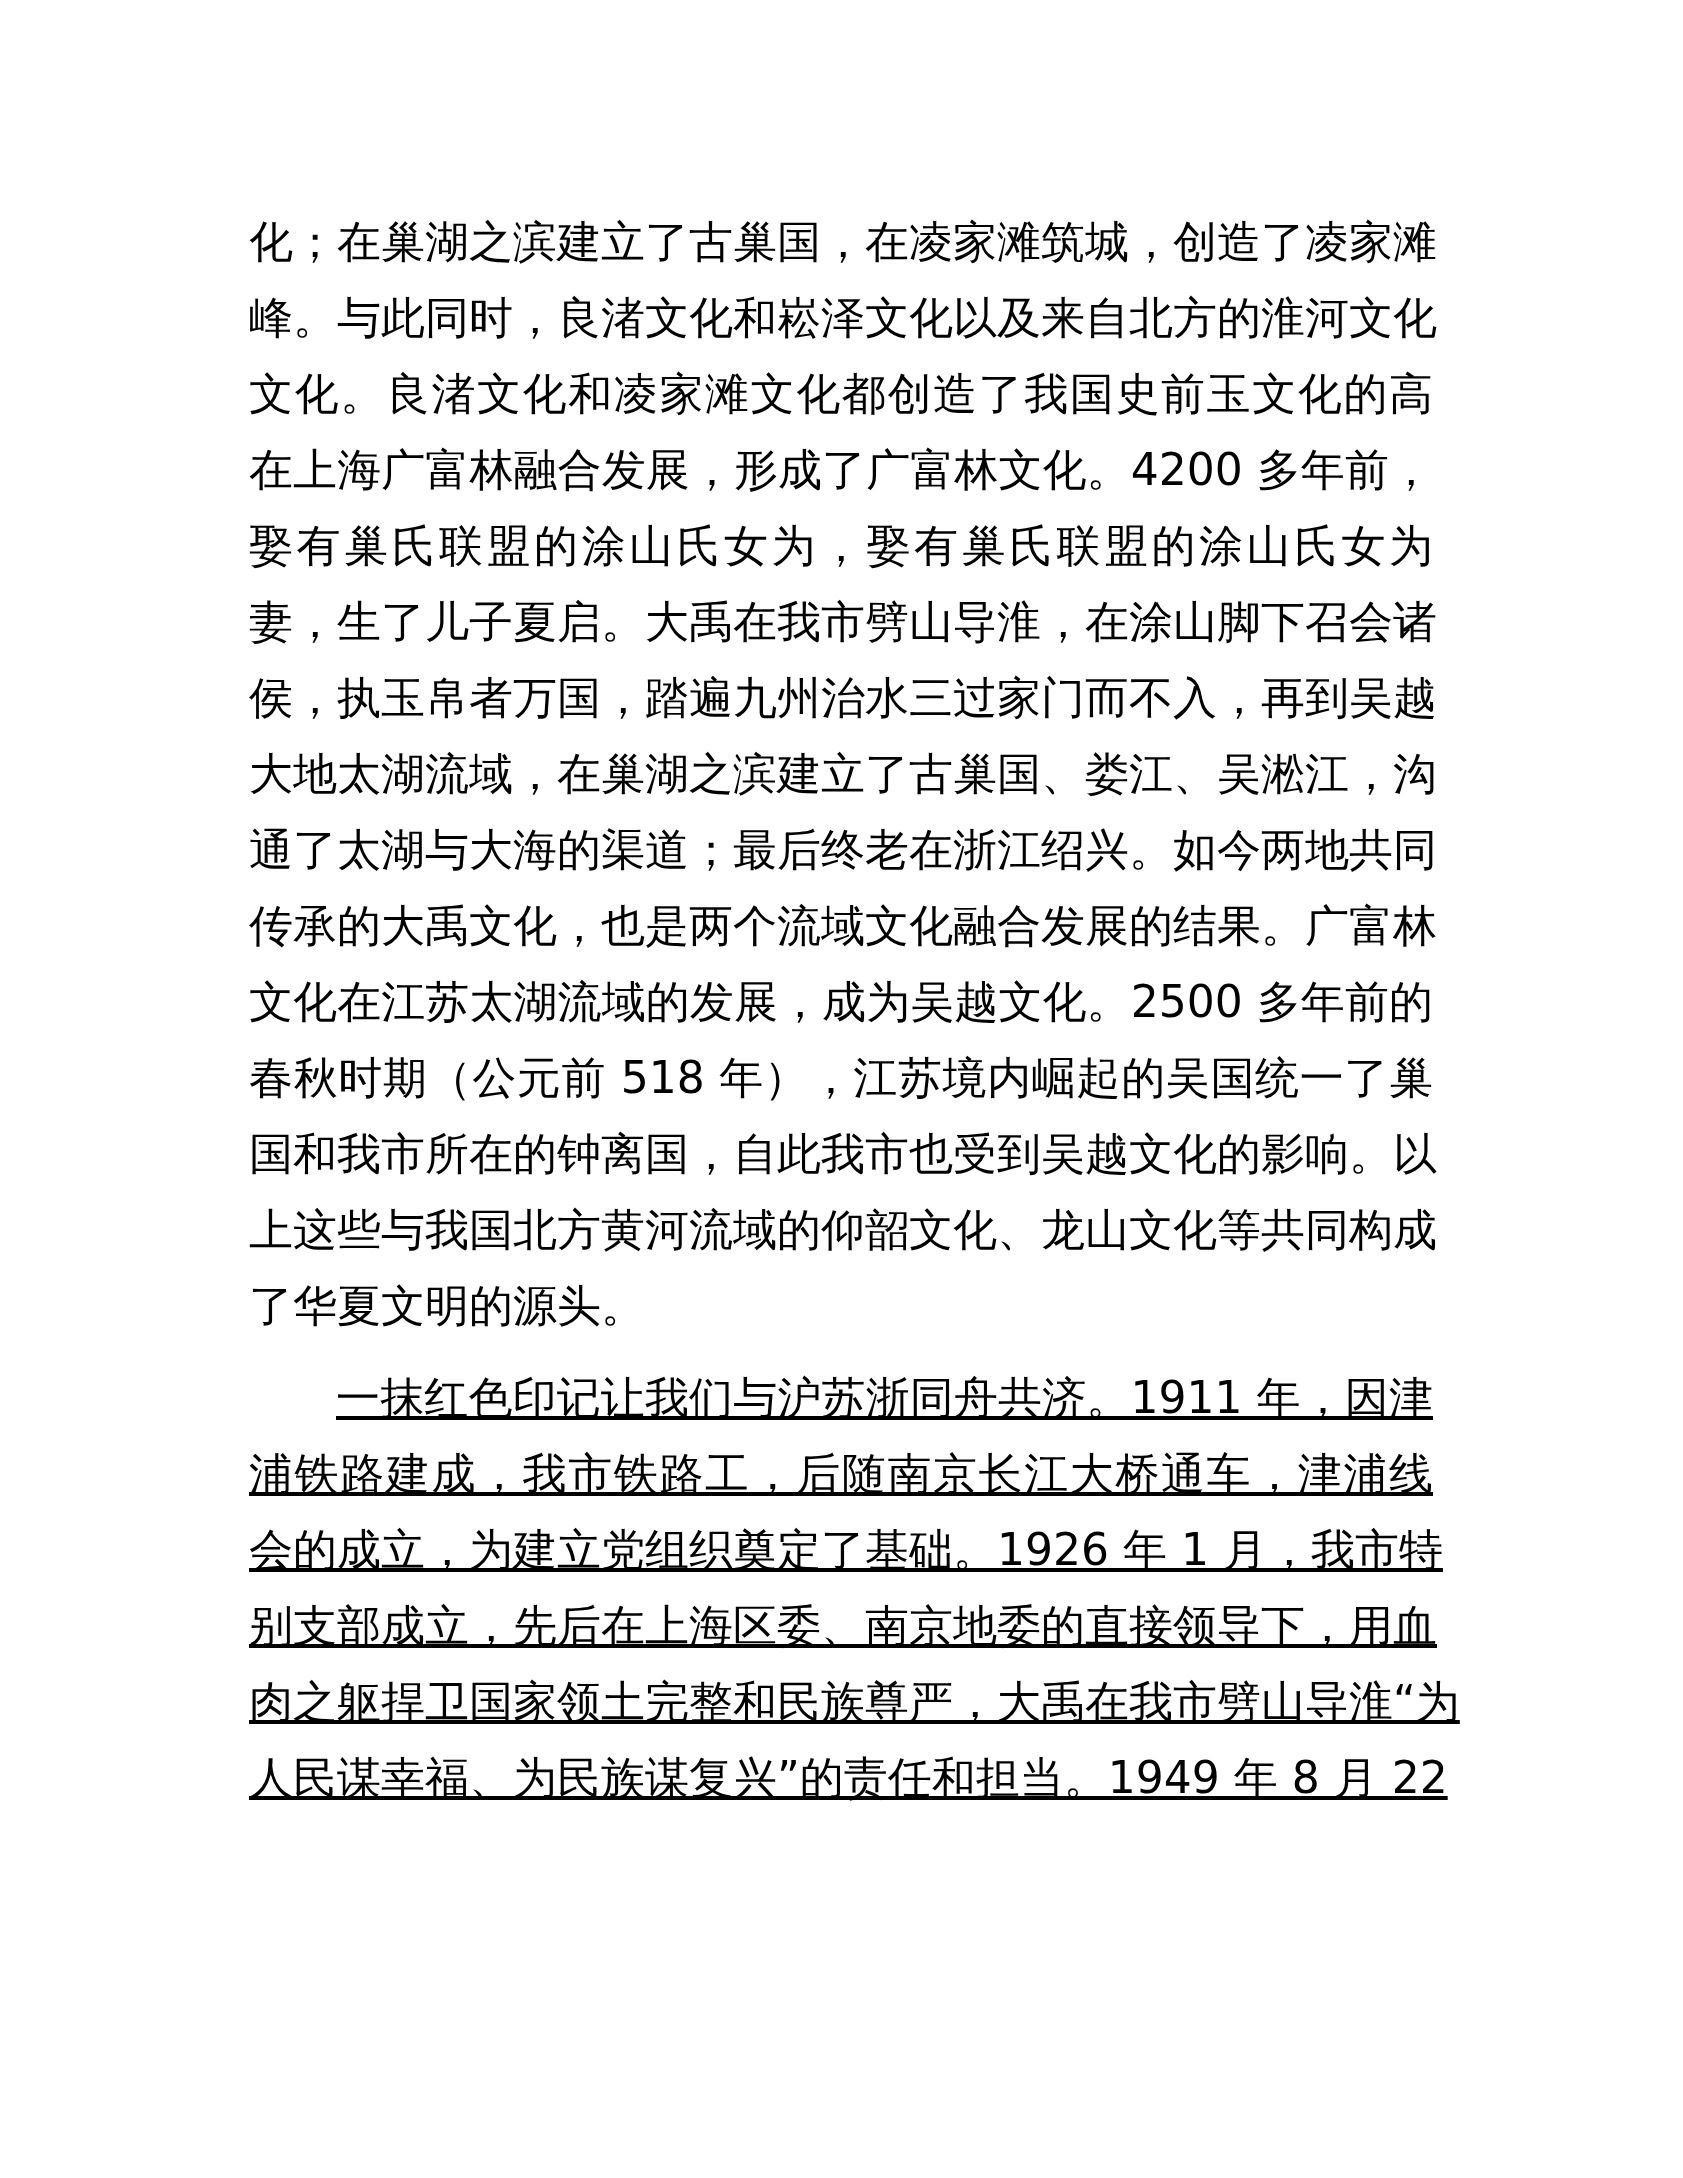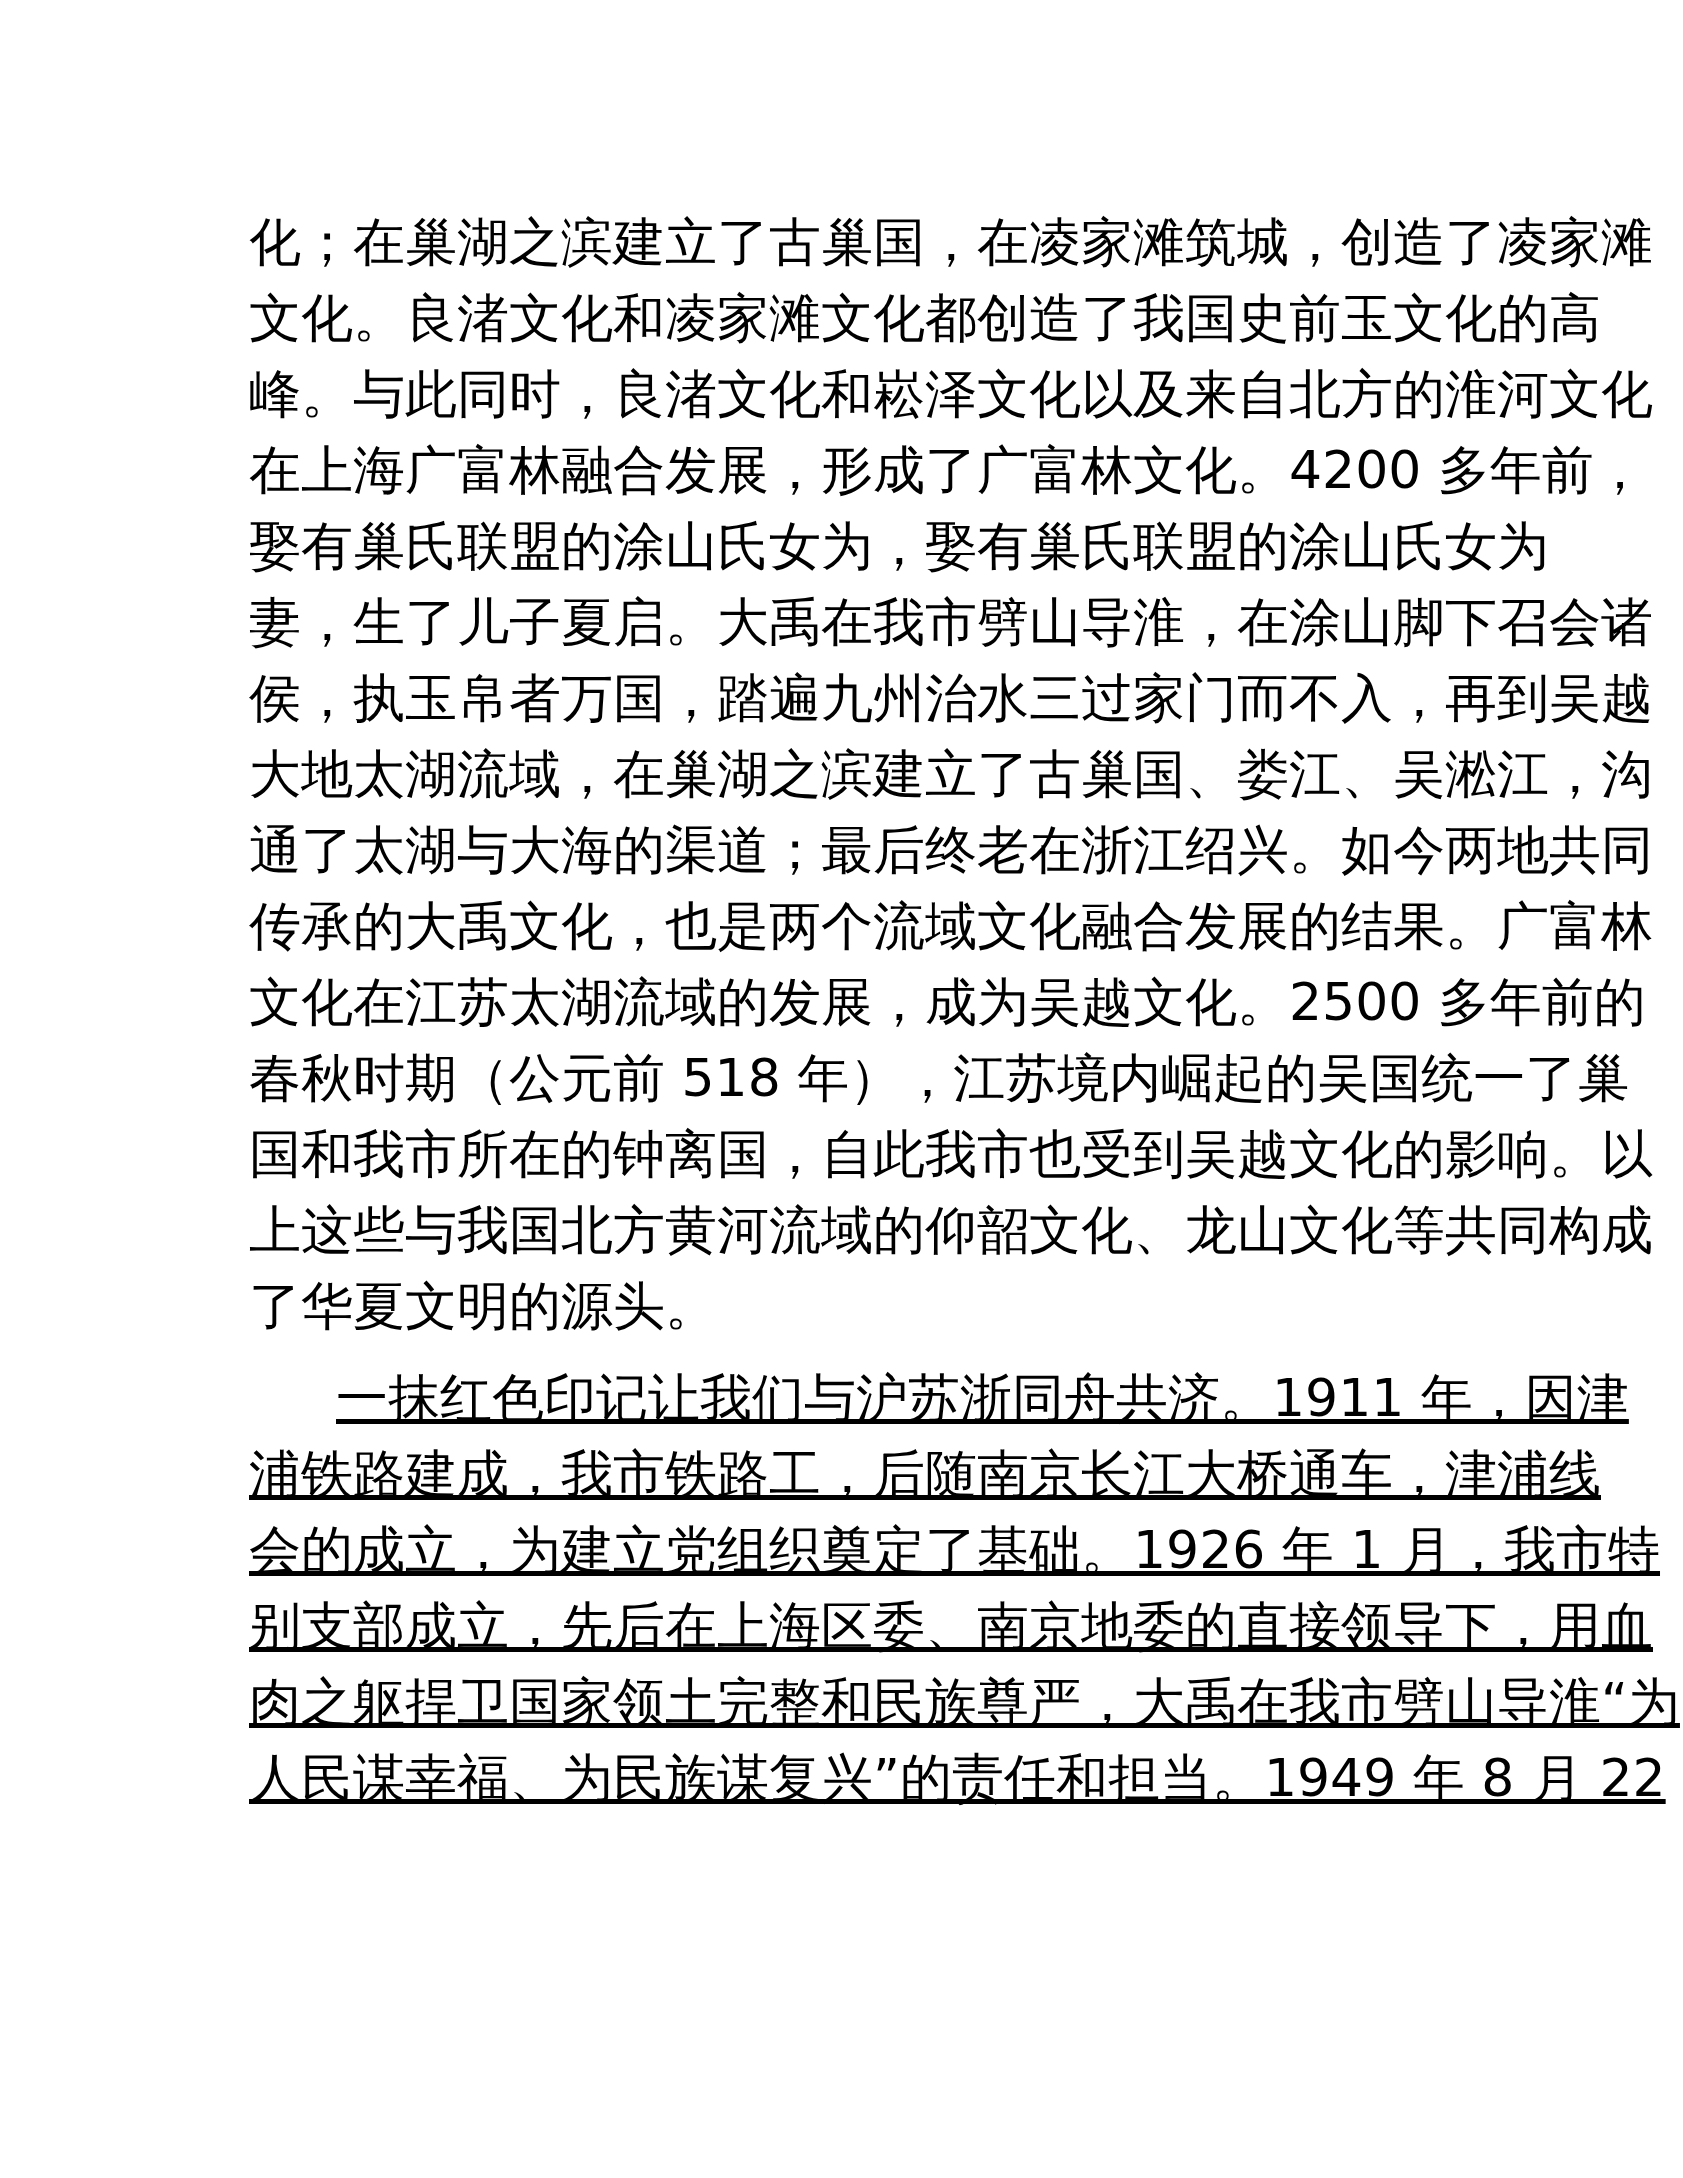--- a/index.html
+++ b/index.html
@@ -25,41 +25,41 @@
     margin: 0;
   }
   .paragraph + .paragraph {
     margin-top: 16px;
     text-decoration: underline;
   }
   .line {
     display: block;
     height: 76px;
     line-height: 76px;
-    font-size: 52px;
+    font-size: 44px;
     white-space: nowrap;
     text-align: justify;
     text-align-last: justify;
     overflow: visible;
   }
   .line.last {
     text-align-last: left;
   }
   .line.indent {
     padding-left: 87px;
   }
 </style>
 </head>
 <body>
 
 <div class="page">
   <p class="paragraph">
     <span class="line">化；在巢湖之滨建立了古巢国，在凌家滩筑城，创造了凌家滩</span>
+    <span class="line">峰。与此同时，良渚文化和崧泽文化以及来自北方的淮河文化</span>
     <span class="line">文化。良渚文化和凌家滩文化都创造了我国史前玉文化的高</span>
-    <span class="line">峰。与此同时，良渚文化和崧泽文化以及来自北方的淮河文化</span>
     <span class="line">在上海广富林融合发展，形成了广富林文化。4200 多年前，</span>
     <span class="line">娶有巢氏联盟的涂山氏女为，娶有巢氏联盟的涂山氏女为</span>
     <span class="line">妻，生了儿子夏启。大禹在我市劈山导淮，在涂山脚下召会诸</span>
     <span class="line">侯，执玉帛者万国，踏遍九州治水三过家门而不入，再到吴越</span>
     <span class="line">大地太湖流域，在巢湖之滨建立了古巢国、娄江、吴淞江，沟</span>
     <span class="line">通了太湖与大海的渠道；最后终老在浙江绍兴。如今两地共同</span>
     <span class="line">传承的大禹文化，也是两个流域文化融合发展的结果。广富林</span>
     <span class="line">文化在江苏太湖流域的发展，成为吴越文化。2500 多年前的</span>
     <span class="line">春秋时期（公元前 518 年），江苏境内崛起的吴国统一了巢</span>
     <span class="line">国和我市所在的钟离国，自此我市也受到吴越文化的影响。以</span>

